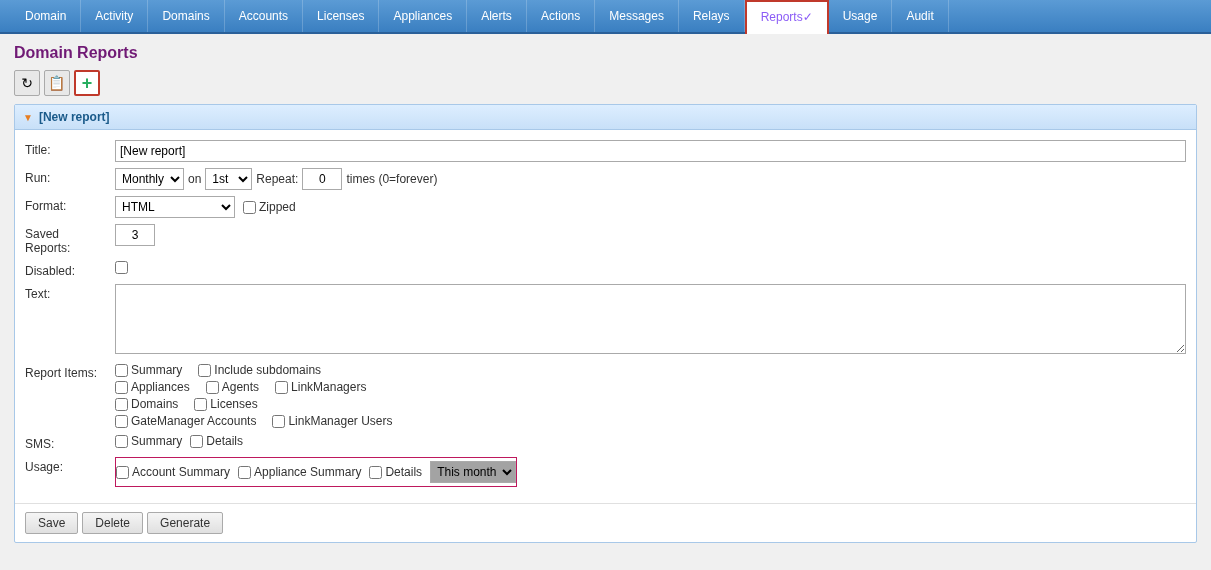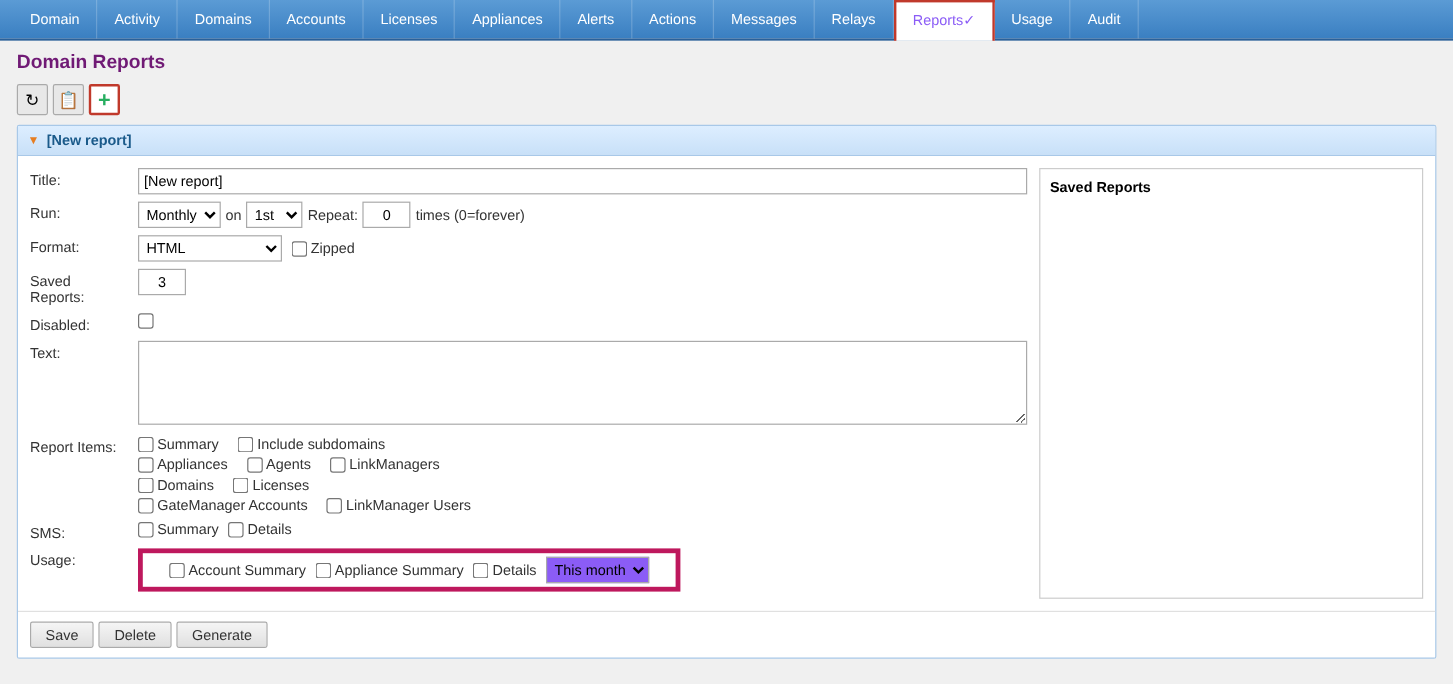--- a/index.html
+++ b/index.html
@@ -187,21 +187,21 @@
     input[type="checkbox"] {
       cursor: pointer;
     }
     .sms-row {
       display: flex;
       align-items: center;
       gap: 8px;
     }
     .this-month-select {
       border: 1px solid #aaa;
-      background: #8b5cf6;
+      background: #a3a3a3;
       font-size: 12px;
       height: 22px;
       font-family: Arial, Helvetica, sans-serif;
       padding: 1px 2px;
     }
 
     
     .bottom-buttons {
       display: flex;
       gap: 4px;
@@ -402,21 +402,21 @@
                 <input type="checkbox" style="">
                 <span>Details</span>
               </label>
             </div>
           </div>
         </div>
 
         <div class="form-row">
           <div class="form-label">Usage:</div>
           <div class="form-field">
-            <div style="border: 4px solid #be185d; display:inline-flex; gap:8px; padding:3px 22px;">
+            <div style="border: 1px solid #be185d; display:inline-flex; gap:8px; padding:3px 0;">
               <label class="checkbox-label">
                 <input type="checkbox" style="">
                 <span>Account Summary</span>
               </label>
               <label class="checkbox-label">
                 <input type="checkbox" style="">
                 <span>Appliance Summary</span>
               </label>
               <label class="checkbox-label">
                 <input type="checkbox" style="">
@@ -427,23 +427,20 @@
                 <option>Last month</option>
                 <option>This year</option>
                 <option>Last year</option>
               </select>
             </div>
           </div>
         </div>
 
       </div>
 
-      <div class="saved-reports-area">
-        <div class="saved-reports-title">Saved Reports</div>
-      </div>
     </div>
 
     <div class="bottom-buttons">
       <button class="btn btn-save">Save</button>
       <button class="btn btn-delete">Delete</button>
       <button class="btn btn-generate">Generate</button>
     </div>
   </div>
 </div>
 

